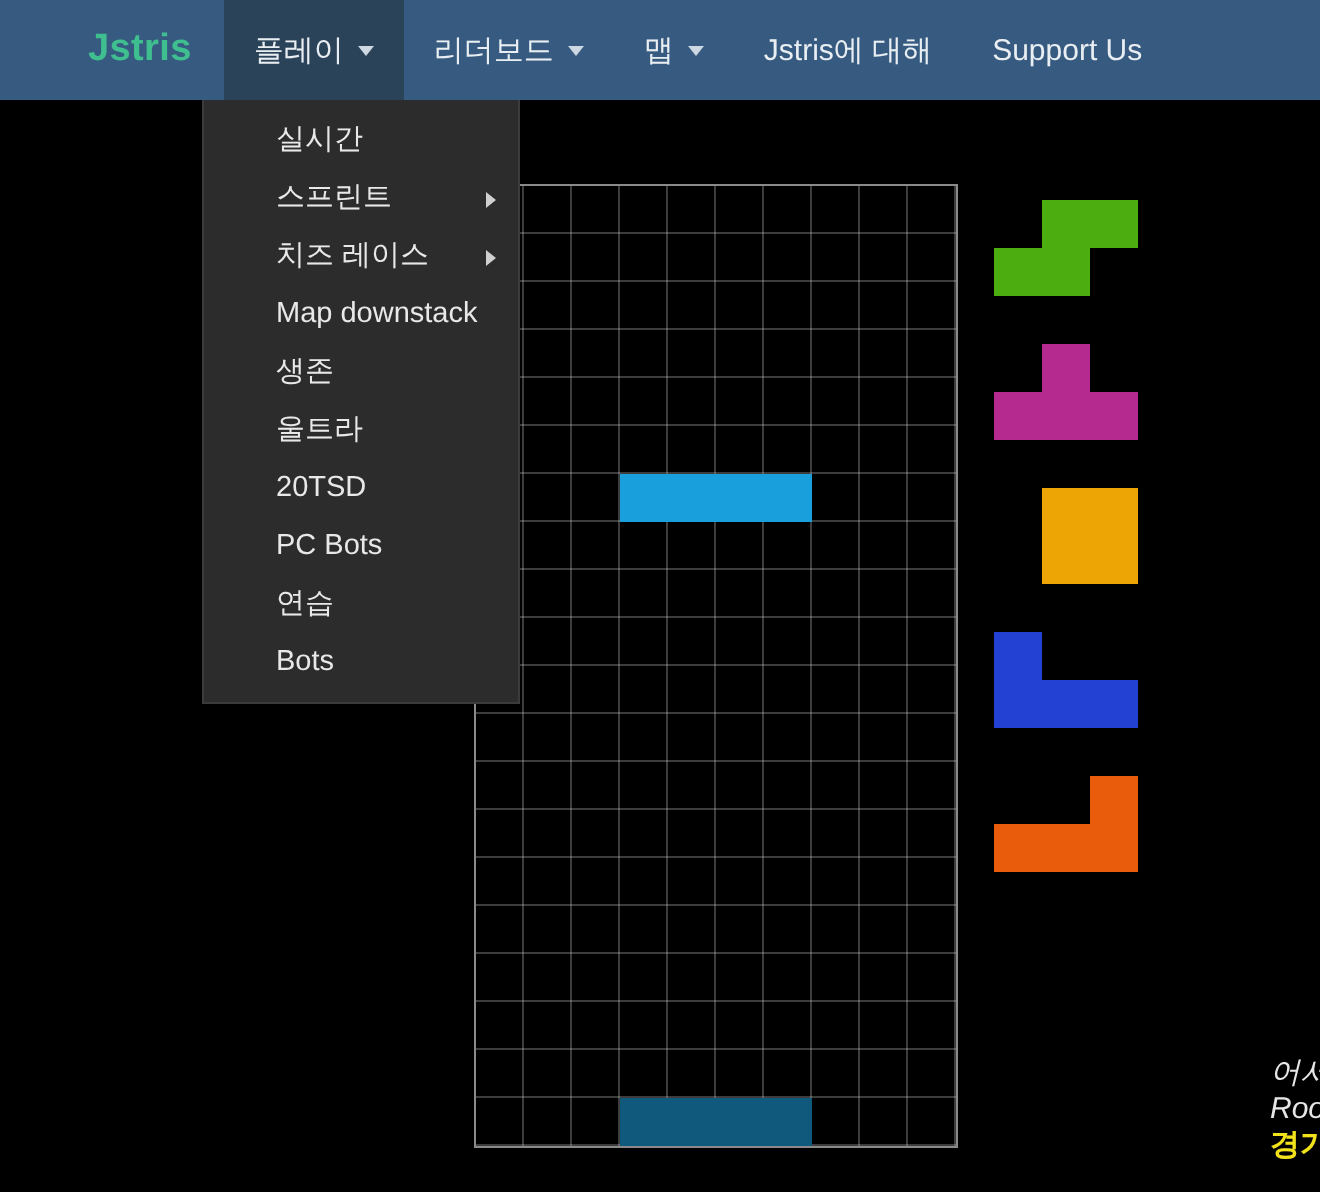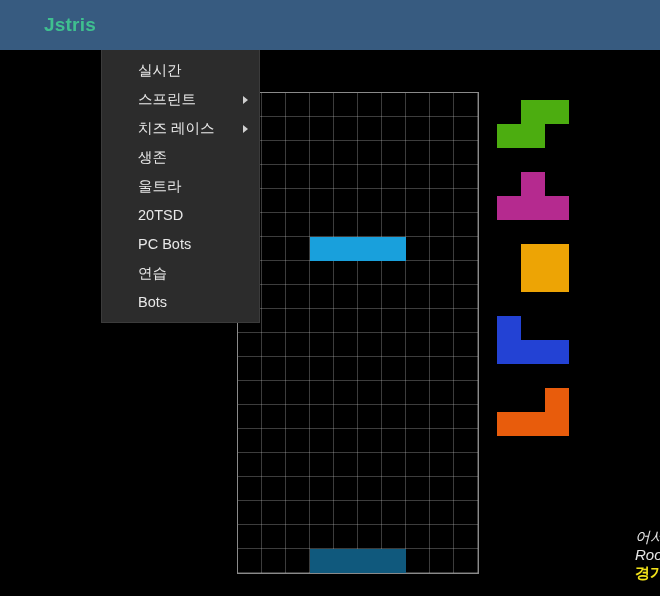--- a/index.html
+++ b/index.html
@@ -143,26 +143,47 @@
   .sp-line.l2 { color: #e6e6e6; font-style: italic; font-size: 15px; }
   .sp-line.l3 { color: #f2e21a; font-weight: bold; font-size: 15px; font-family: Liberation Serif, serif; }
 </style>
 </head>
 <body>
 
 <div id="app">
 
   <div class="navbar">
     <div class="brand">Jstris</div>
+    <div class="nav-items" id="nav-items" style="display:flex;align-items:stretch;">
+        <div class="navitem active">
+          <span>플레이</span>
+          <span class="caret"></span>
+        </div>
+        <div class="navitem">
+          <span>리더보드</span>
+          <span class="caret"></span>
+        </div>
+        <div class="navitem">
+          <span>맵</span>
+          <span class="caret"></span>
+        </div>
+        <div class="navitem">
+          <span>Jstris에 대해</span>
+        </div>
+        <div class="navitem">
+          <span>Support Us</span>
+        </div>
+      </div>
   </div>
 
   <div class="dropdown" id="dropdown">
       <div class="dd-item"><span>실시간</span></div>
       <div class="dd-item"><span>스프린트</span><span class="sub-caret"></span></div>
       <div class="dd-item"><span>치즈 레이스</span><span class="sub-caret"></span></div>
+      <div class="dd-item"><span>Map downstack</span></div>
       <div class="dd-item"><span>생존</span></div>
       <div class="dd-item"><span>울트라</span></div>
       <div class="dd-item"><span>20TSD</span></div>
       <div class="dd-item"><span>PC Bots</span></div>
       <div class="dd-item"><span>연습</span></div>
       <div class="dd-item"><span>Bots</span></div>
     </div>
 
   <div class="board">
     <div class="grid"></div>

